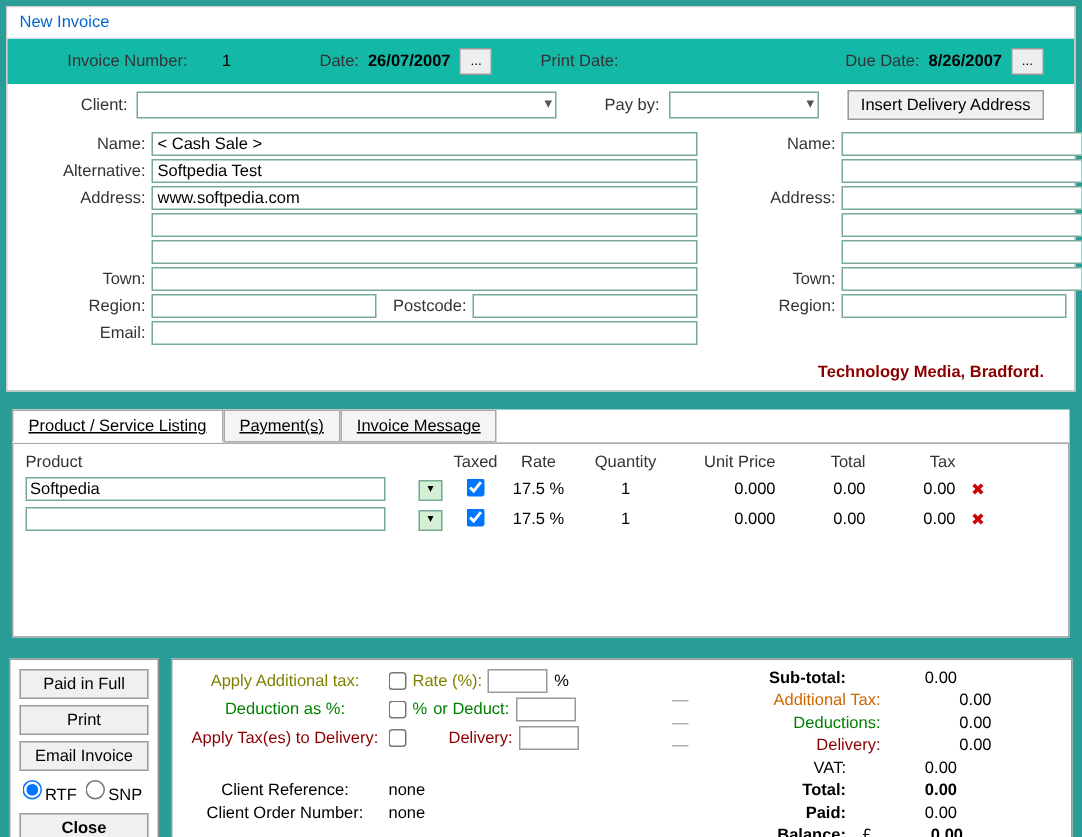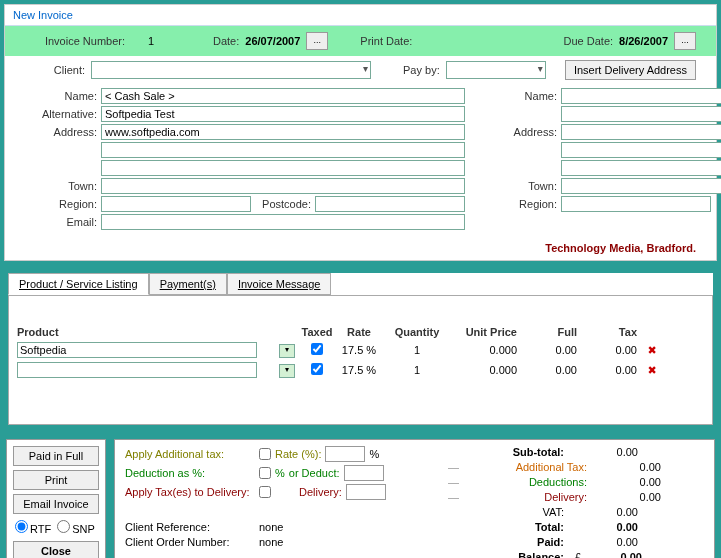--- a/index.html
+++ b/index.html
@@ -1,38 +1,38 @@
 <!DOCTYPE html>
 <html><head>
 <meta charset="utf-8">
 <style>
 * { box-sizing: border-box; margin: 0; padding: 0; font-family: Tahoma, sans-serif; font-size: 11px; }
 body { background: #2a9d96; width: 721px; height: 558px; overflow: hidden; }
 .window { background: #fff; margin: 4px; border: 1px solid #ccc; }
 .title-bar { color: #0066cc; padding: 4px 8px; background: #fff; border-bottom: 1px solid #cde; }
-.header-row { display: flex; padding: 6px 20px; align-items: center; gap: 6px; background: #86efac; }
+.header-row { display: flex; padding: 6px 20px; align-items: center; gap: 6px; background: #14b8a6; }
 .lbl { text-align: right; color: #333; }
 .val { font-weight: normal; }
 .date-btn { width: 22px; height: 18px; border: 1px solid #999; background: #eee; font-size: 9px; text-align: center; line-height: 14px; cursor: pointer; }
 .row2 { display: flex; padding: 4px 20px; align-items: center; gap: 6px; }
 .combo { border: 1px solid #7a9; height: 18px; background: #fff; position: relative; }
 .combo::after { content: "▾"; position: absolute; right: 2px; top: 1px; font-size: 10px; color: #555; }
 .btn { border: 1px solid #999; background: #f0f0f0; padding: 2px 8px; cursor: pointer; height: 20px; }
 .addr-grid { display: flex; padding: 4px 20px 8px; gap: 20px; }
 .addr-col { flex: 1; }
 .addr-line { display: flex; margin-bottom: 2px; align-items: center; }
 .addr-lbl { width: 72px; text-align: right; margin-right: 4px; color: #333; }
 .addr-inp { flex: 1; border: 1px solid #7a9; height: 16px; padding: 0 3px; background: #fff; }
 .tech-note { text-align: right; color: #8b0000; font-weight: bold; padding: 2px 20px 6px; }
 .tabs-wrap { background: #2a9d96; padding: 8px; }
 .tabs { display: flex; background: #fff; }
 .tab { padding: 4px 10px; border: 1px solid #aaa; background: #f4f4f4; cursor: pointer; text-decoration: underline; }
 .tab.active { background: #fff; border-bottom: 1px solid #fff; }
 .tab-body { background: #fff; border: 1px solid #aaa; padding: 4px; height: 130px; }
-.thdr { display: flex; font-weight: bold; color: #333; padding: 2px 4px; margin-top: 24px; }
+.thdr { display: flex; font-weight: normal; color: #333; padding: 2px 4px; }
 .trow { display: flex; padding: 2px 4px; align-items: center; }
 .c-prod { width: 260px; }
 .c-chk { width: 20px; text-align: center; }
 .c-tax { width: 40px; text-align: center; }
 .c-rate { width: 50px; text-align: center; padding-right: 6px; }
 .c-qty { width: 60px; text-align: center; }
 .c-up { width: 70px; text-align: right; }
 .c-tot { width: 60px; text-align: right; }
 .c-tx { width: 60px; text-align: right; }
 .c-del { width: 30px; text-align: center; color: #c00; cursor: pointer; }
@@ -41,21 +41,21 @@
 .bottom { display: flex; background: #2a9d96; padding: 6px; gap: 8px; }
 .btn-col { width: 100px; background: #fff; border: 1px solid #999; padding: 6px; display: flex; flex-direction: column; gap: 4px; }
 .side-btn { border: 1px solid #999; background: #f0f0f0; padding: 3px 4px; cursor: pointer; text-align: center; }
 .radios { display: flex; gap: 6px; color: #fff; font-size: 10px; padding: 2px; align-items: flex-end; }
 .radios input { margin-right: 2px; }
 .totals-panel { flex: 1; background: #fff; border: 1px solid #999; padding: 6px 10px; }
 .tot-grid { display: flex; }
 .tot-left { flex: 1; }
 .tot-right { width: 260px; }
 .tot-line { display: flex; align-items: center; margin-bottom: 3px; gap: 4px; }
-.tl-lbl { width: 130px; text-align: left; }
+.tl-lbl { width: 130px; text-align: center; }
 .olive { color: #808000; }
 .green { color: #008000; }
 .darkred { color: #8b0000; }
 .orange { color: #cc6600; }
 .bold { font-weight: bold; }
 .num-box { width: 40px; border: 1px solid #999; height: 16px; text-align: right; padding: 0 2px; }
 .right-lbl { width: 120px; text-align: right; font-weight: bold; }
 .right-val { width: 70px; text-align: right; }
 .dash { color: #999; margin: 0 4px; }
 .prod-input { border: 1px solid #7a9; width: 240px; height: 16px; padding: 0 2px; }
@@ -170,21 +170,21 @@
     <div class="tab">Invoice Message</div>
   </div>
   <div class="tab-body">
     <div class="thdr">
       <span class="c-prod">Product</span>
       <span class="c-chk"></span>
       <span class="c-tax">Taxed</span>
       <span class="c-rate">Rate</span>
       <span class="c-qty">Quantity</span>
       <span class="c-up">Unit Price</span>
-      <span class="c-tot">Full</span>
+      <span class="c-tot">Total</span>
       <span class="c-tx">Tax</span>
       <span class="c-del"></span>
     </div>
     <div class="trow">
       <span class="c-prod"><input class="prod-input" value="Softpedia" style=""></span>
       <span class="c-chk"><span class="mini-combo">▾</span></span>
       <span class="c-tax"><input type="checkbox" class="chk" checked="" style=""></span>
       <span class="c-rate"><span>17.5</span> <span>%</span></span>
       <span class="c-qty">1</span>
       <span class="c-up">0.000</span>

